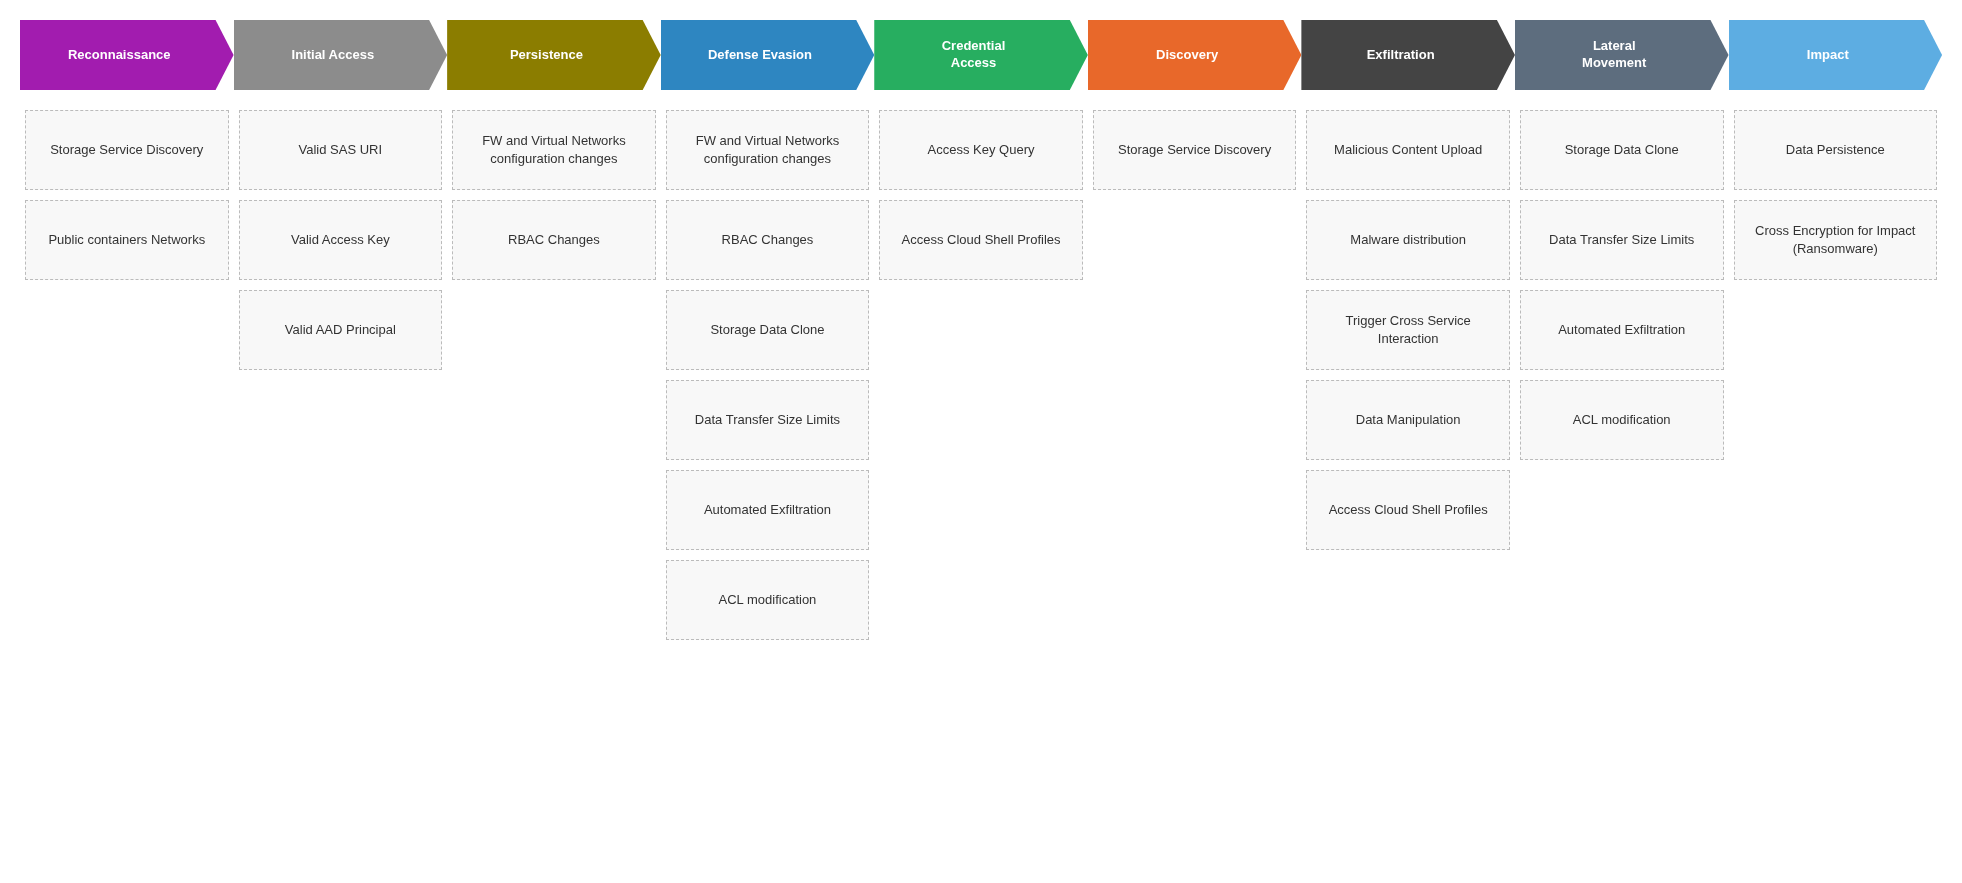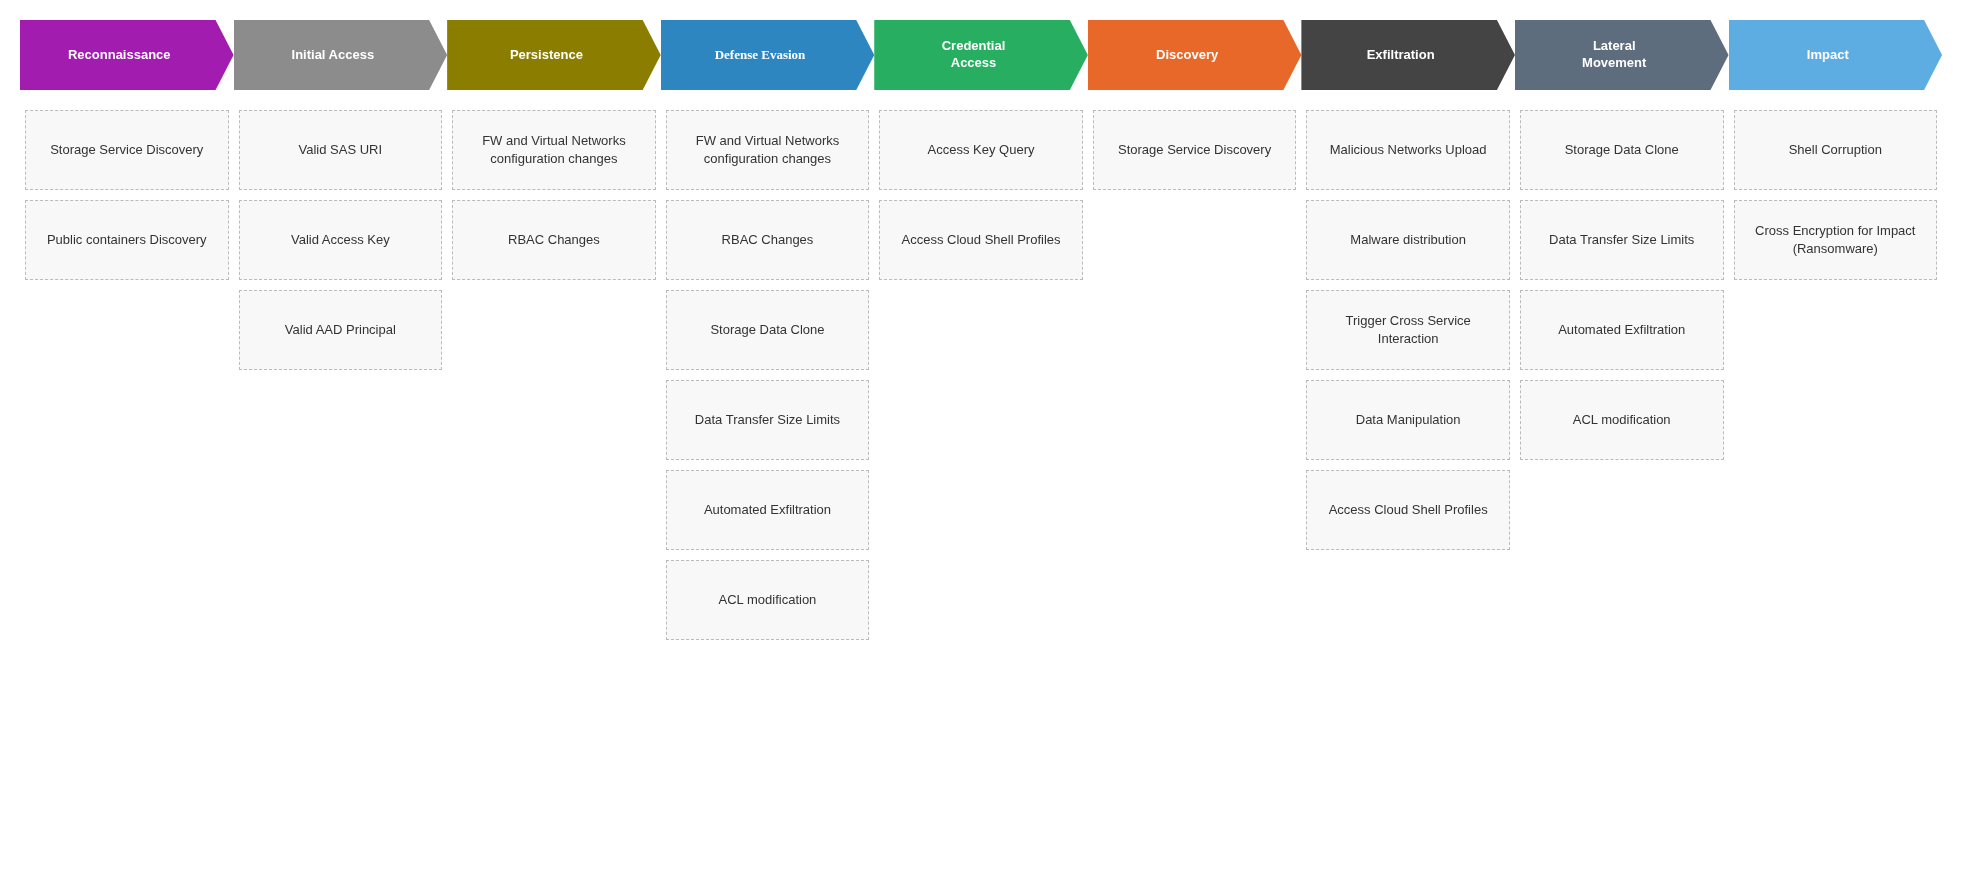--- a/index.html
+++ b/index.html
@@ -119,21 +119,21 @@
           <span class="chevron-label" style="white-space: pre-line;">Initial Access</span>
         </div>
       </div>
       <div class="chevron-wrapper">
         <div class="chevron color-olive">
           <span class="chevron-label" style="white-space: pre-line;">Persistence</span>
         </div>
       </div>
       <div class="chevron-wrapper">
         <div class="chevron color-blue">
-          <span class="chevron-label" style="white-space: pre-line; font-family: Liberation Serif, serif;">Defense Evasion</span>
+          <span class="chevron-label" style="white-space: pre-line;">Defense Evasion</span>
         </div>
       </div>
       <div class="chevron-wrapper">
         <div class="chevron color-green">
           <span class="chevron-label" style="white-space: pre-line;">Credential
 Access</span>
         </div>
       </div>
       <div class="chevron-wrapper">
         <div class="chevron color-orange2">
@@ -154,21 +154,21 @@
       <div class="chevron-wrapper">
         <div class="chevron color-skyblue">
           <span class="chevron-label" style="white-space: pre-line;">Impact</span>
         </div>
       </div>
     </div>
 
   <div class="content-row" id="content-row">
       <div class="column">
         <div class="card">Storage Service Discovery</div>
-        <div class="card">Public containers Discovery</div>
+        <div class="card">Public containers Networks</div>
       </div>
       <div class="column">
         <div class="card">Valid SAS URI</div>
         <div class="card">Valid Access Key</div>
         <div class="card">Valid AAD Principal</div>
       </div>
       <div class="column">
         <div class="card">FW and Virtual Networks configuration changes</div>
         <div class="card">RBAC Changes</div>
       </div>
@@ -181,30 +181,30 @@
         <div class="card">ACL modification</div>
       </div>
       <div class="column">
         <div class="card">Access Key Query</div>
         <div class="card">Access Cloud Shell Profiles</div>
       </div>
       <div class="column">
         <div class="card">Storage Service Discovery</div>
       </div>
       <div class="column">
-        <div class="card">Malicious Networks Upload</div>
+        <div class="card">Malicious Content Upload</div>
         <div class="card">Malware distribution</div>
         <div class="card">Trigger Cross Service Interaction</div>
         <div class="card">Data Manipulation</div>
         <div class="card">Access Cloud Shell Profiles</div>
       </div>
       <div class="column">
         <div class="card">Storage Data Clone</div>
         <div class="card">Data Transfer Size Limits</div>
         <div class="card">Automated Exfiltration</div>
         <div class="card">ACL modification</div>
       </div>
       <div class="column">
-        <div class="card">Shell Corruption</div>
+        <div class="card">Data Persistence</div>
         <div class="card">Cross Encryption for Impact (Ransomware)</div>
       </div>
     </div>
 </div>
 
 </body></html>

